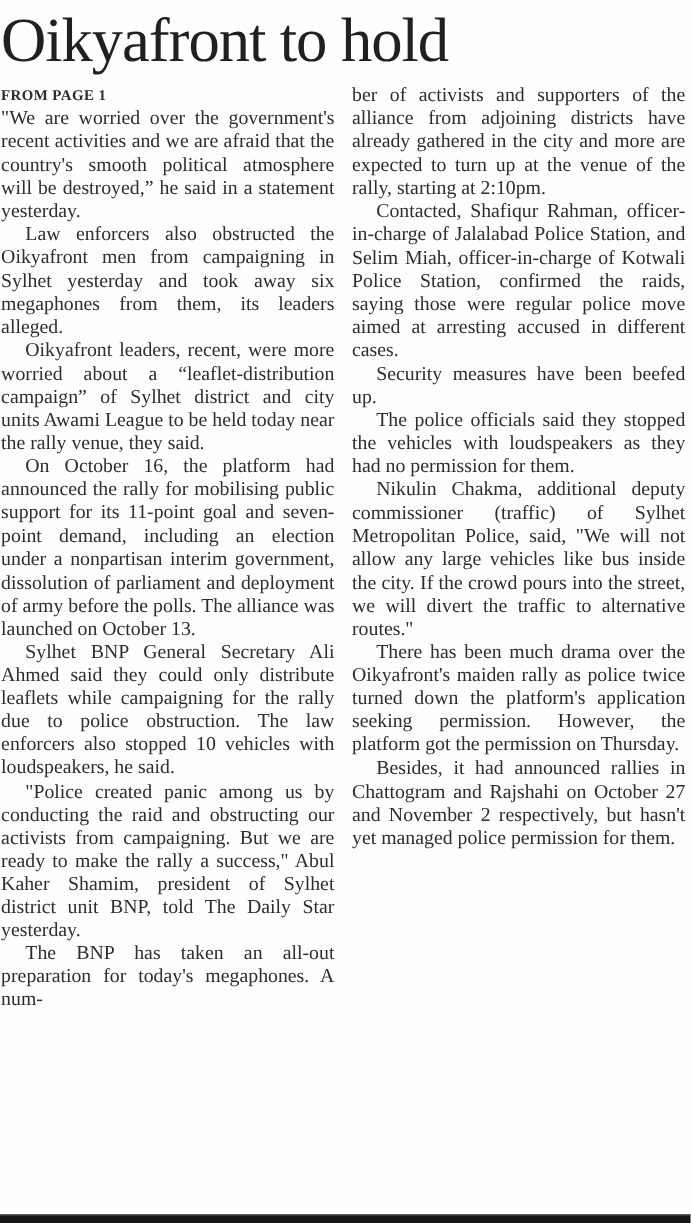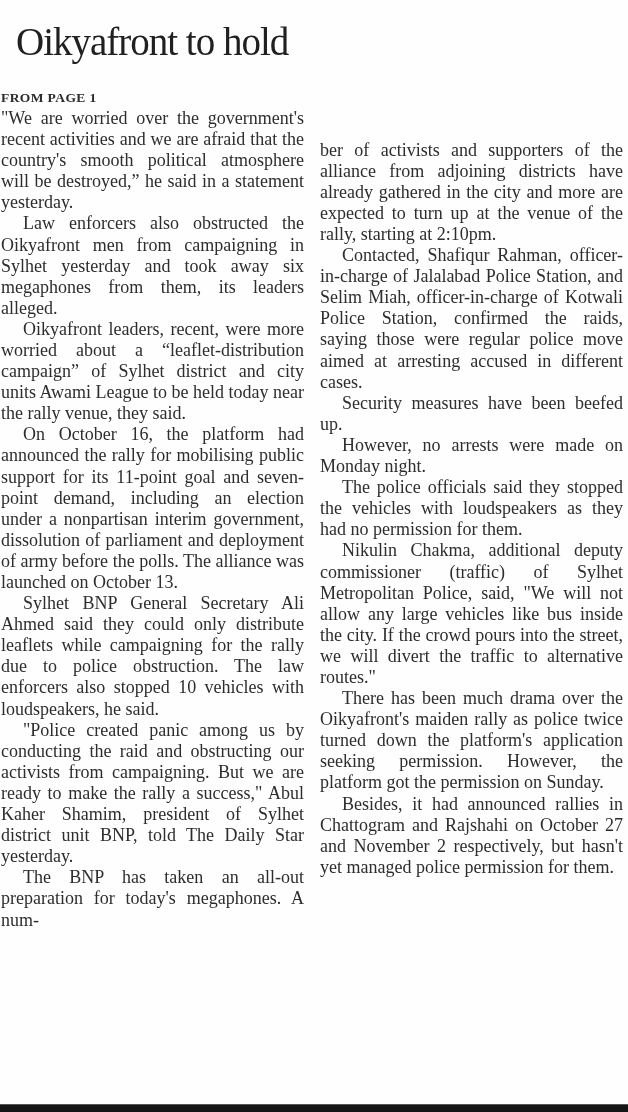--- a/index.html
+++ b/index.html
@@ -8,35 +8,34 @@
     background: #ffffff;
     font-family: "Liberation Serif", serif;
   }
   .page {
     position: relative;
     width: 628px; height: 1112px;
     overflow: hidden;
     background: #fefefe;
   }
   .headline {
-    margin: 16px;
+    margin: 1px;
     padding: 6px 0 4px 0;
     font-family: "Liberation Serif", serif;
     font-weight: 400;
-    font-size: 39px;
+    font-size: 57px;
     line-height: 1.05;
     letter-spacing: -1px;
     color: #202020;
     white-space: nowrap;
   }
   .columns {
     display: flex;
     gap: 16px;
     padding: 4px 2px 0 1px;
-    align-items: center;
   }
   .col {
     width: 303px;
     font-size: 18px;
     line-height: 21.1px;
     color: #2d2d2d;
     text-align: justify;
   }
   .kicker {
     font-weight: 700;
@@ -72,24 +71,23 @@
       <p class="indent">On October 16, the platform had announced the rally for mobilising public support for its 11-point goal and seven-point demand, including an election under a nonpartisan interim government, dissolution of parliament and deployment of army before the polls. The alliance was launched on October 13.</p>
       <p class="indent">Sylhet BNP General Secretary Ali Ahmed said they could only distribute leaflets while campaigning for the rally due to police obstruction. The law enforcers also stopped 10 vehicles with loudspeakers, he said.</p>
       <p class="indent">"Police created panic among us by conducting the raid and obstructing our activists from campaigning. But we are ready to make the rally a success," Abul Kaher Shamim, president of Sylhet district unit BNP, told The Daily Star yesterday.</p>
       <p class="indent">The BNP has taken an all-out preparation for today's megaphones. A num-</p>
     </div>
 
     <div class="col">
       <p>ber of activists and supporters of the alliance from adjoining districts have already gathered in the city and more are expected to turn up at the venue of the rally, starting at 2:10pm.</p>
       <p class="indent">Contacted, Shafiqur Rahman, officer-in-charge of Jalalabad Police Station, and Selim Miah, officer-in-charge of Kotwali Police Station, confirmed the raids, saying those were regular police move aimed at arresting accused in different cases.</p>
       <p class="indent">Security measures have been beefed up.</p>
-      <p class="indent">However, no arrests were made on Monday night.</p>
       <p class="indent">The police officials said they stopped the vehicles with loudspeakers as they had no permission for them.</p>
       <p class="indent">Nikulin Chakma, additional deputy commissioner (traffic) of Sylhet Metropolitan Police, said, "We will not allow any large vehicles like bus inside the city. If the crowd pours into the street, we will divert the traffic to alternative routes."</p>
-      <p class="indent">There has been much drama over the Oikyafront's maiden rally as police twice turned down the platform's application seeking permission. However, the platform got the permission on Sunday.</p>
+      <p class="indent">There has been much drama over the Oikyafront's maiden rally as police twice turned down the platform's application seeking permission. However, the platform got the permission on Thursday.</p>
       <p class="indent">Besides, it had announced rallies in Chattogram and Rajshahi on October 27 and November 2 respectively, but hasn't yet managed police permission for them.</p>
     </div>
 
   </div>
 
   <div class="bottom-rule"></div>
 
 </div>
 
 </body></html>

